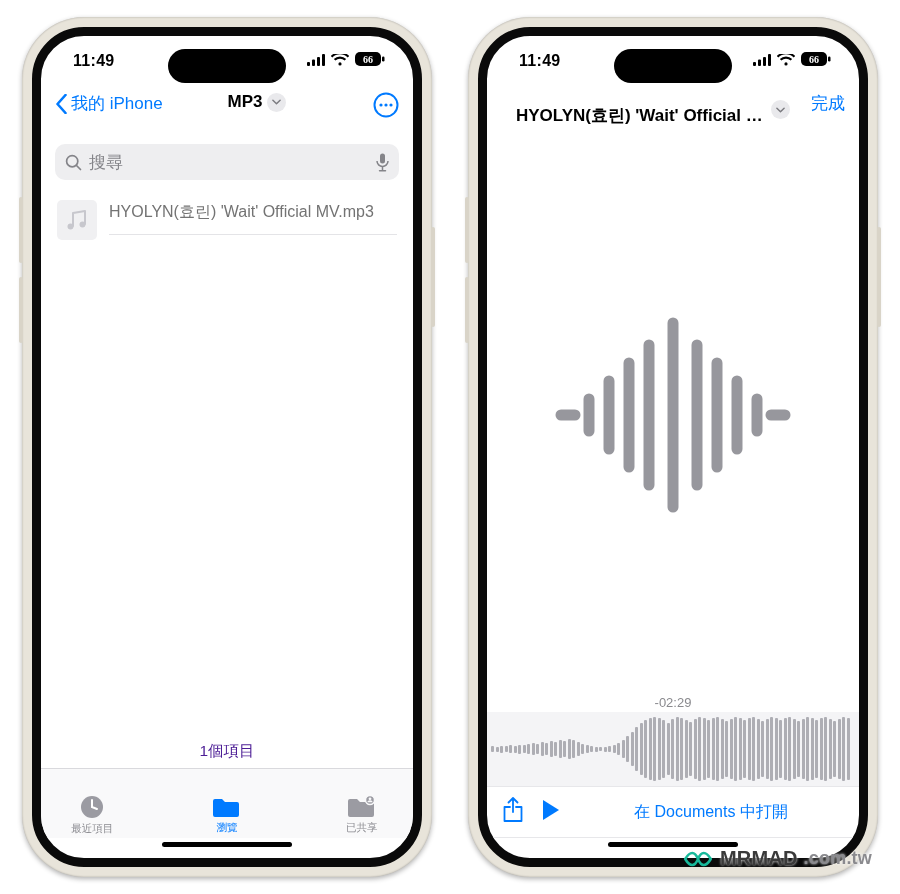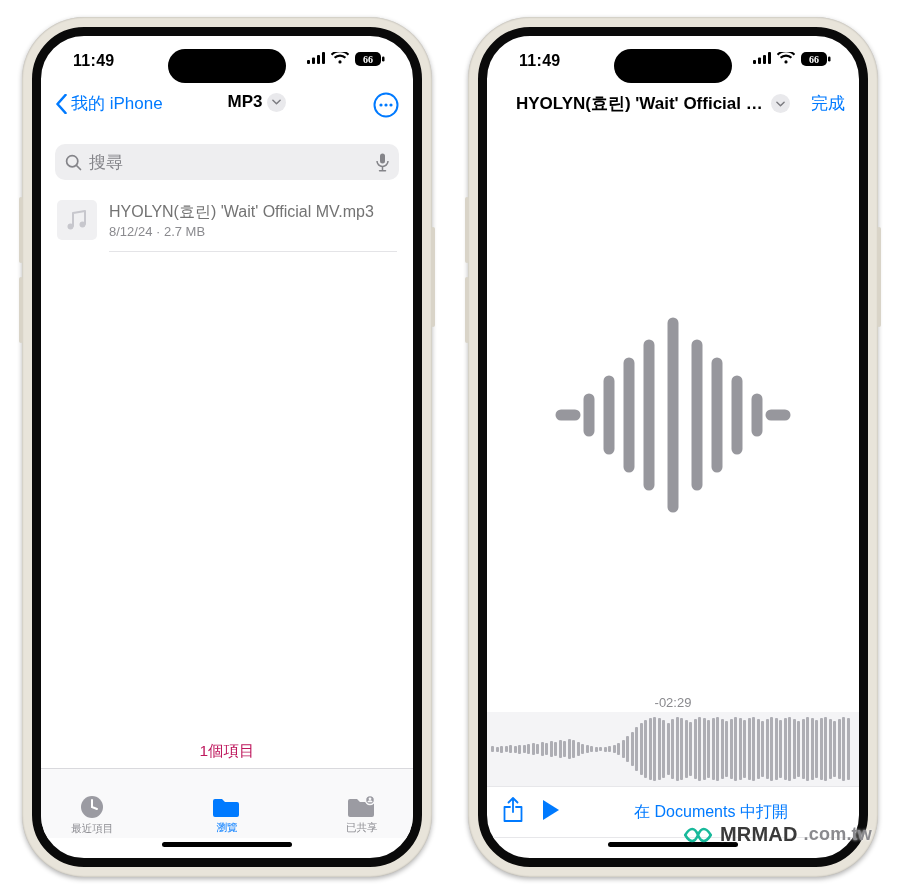--- a/index.html
+++ b/index.html
@@ -41,21 +41,21 @@
   .island {
     position:absolute; top:13px; left:50%; transform:translateX(-50%);
     width:118px; height:34px; background:#000; border-radius:20px; z-index:10;
   }
   .status-bar {
     height:56px; padding: 16px 28px 0 32px;
     display:flex; justify-content:space-between; align-items:flex-start;
     font-size:16px; font-weight:600; flex-shrink:0;
   }
   .status-bar .time { letter-spacing:0.3px; }
-  .status-icons { display:flex; align-items:flex-start; gap:6px; }
+  .status-icons { display:flex; align-items:flex-end; gap:6px; }
   .nav-bar {
     height:46px; padding:0 14px;
     display:flex; align-items:flex-start; justify-content:space-between;
     flex-shrink:0;
   }
   .nav-left { display:flex; align-items:center; color:#007aff; font-size:17px; gap:3px; min-width:110px;}
   .nav-center { display:flex; align-items:center; gap:5px; font-size:17px; font-weight:600; }
   .nav-right { min-width:50px; display:flex; justify-content:flex-end; color:#007aff; font-size:17px;}
   .chev-badge {
     width:19px;height:19px;border-radius:50%;background:#e9e9ec;
@@ -71,21 +71,21 @@
   .file-row {
     display:flex; gap:12px; padding:10px 2px; align-items:flex-start;
   }
   .music-thumb {
     width:40px;height:40px;border-radius:5px;background:#f0f0f2;
     display:flex;align-items:center;justify-content:center;flex-shrink:0;
   }
   .file-info { flex:1; border-bottom:0.5px solid #e4e4e7; padding-bottom:12px; padding-top:2px;}
   .file-name { font-size:16px; color:#737373; line-height:1.25;}
   .file-meta { font-size:13px; color:#8a8a8e; margin-top:2px;}
-  .footer-count { text-align:center; font-size:15.5px; color:#be185d; padding:8px 0 6px; flex-shrink:0;}
+  .footer-count { text-align:center; font-size:15.5px; color:#4c1d95; padding:8px 0 6px; flex-shrink:0;}
   .tab-bar {
     height:70px; border-top:0.5px solid #d9d9dd; background:#f9f9fa;
     display:flex; justify-content:space-around; align-items:center; padding-top:22px;
     flex-shrink:0;
     gap:32px;
   }
   .tab { display:flex; flex-direction:column; align-items:center; gap:2px; width:90px;}
   .tab .tlabel { font-size:10.5px; color:#8c8c91; }
   .tab.active .tlabel { color:#007aff; }
   .home-ind { height:20px; display:flex; justify-content:center; align-items:flex-start; flex-shrink:0;}
@@ -100,21 +100,21 @@
   }
   .wbar { width:3px; background:#aeaeb4; border-radius:1px;}
   .controls {
     height:52px; display:flex; align-items:center; padding:0 16px; gap:18px;
     border-top:0.5px solid #e7e7ea; border-bottom:0.5px solid #e7e7ea; flex-shrink:0;
   }
   .controls .open-in { flex:1; text-align:center; color:#007aff; font-size:16px;}
 
   
   .watermark {
-    position:absolute; right:28px; bottom:48px; font-weight:700; font-size:20px;
+    position:absolute; right:28px; bottom:24px; font-weight:700; font-size:20px;
     color:#3a3a3a; letter-spacing:0.2px;
     display:flex; align-items:center; gap:6px; z-index:50;
     text-shadow:0 0 3px #fff;
   }
   .watermark .ctw { color:#8a8a8e; font-weight:600; font-size:18px;}
   .wm-logo { width:32px; height:20px; position:relative;}
 </style>
 </head>
 <body>
 
@@ -190,23 +190,20 @@
         <div class="file-row">
           <div class="music-thumb">
             <svg width="22" height="24" viewBox="0 0 22 24">
                 <path d="M7 18 V5 L19 3 V16" stroke="#c7c7cd" stroke-width="2" fill="none" stroke-linecap="round" stroke-linejoin="round"></path>
                 <circle cx="4.5" cy="18.5" r="3" fill="#c7c7cd"></circle>
                 <circle cx="16.5" cy="16.5" r="3" fill="#c7c7cd"></circle>
               </svg>
           </div>
           <div class="file-info">
             <div class="file-name">HYOLYN(효린) 'Wait' Official MV.mp3</div>
-            <div class="file-meta">
-              <span>8/12/24</span> · <span>2.7 MB</span>
-            </div>
           </div>
         </div>
       </div>
 
       <div class="footer-count">1個項目</div>
 
       <div class="tab-bar">
         <div class="tab">
           <svg width="26" height="26" viewBox="0 0 26 26">
               <circle cx="13" cy="13" r="11" fill="#9b9ba2"></circle>
@@ -258,21 +255,21 @@
               <rect x="0" y="0" width="26" height="14" rx="5" fill="#000"></rect>
               <rect x="27" y="4.5" width="2.5" height="5" rx="1.2" fill="#000"></rect>
               <text x="13" y="10.6" text-anchor="middle" font-size="10" font-weight="700" fill="#fff" font-family="-apple-system">66</text>
             </svg>
         </div>
       </div>
 
       <div class="nav-bar">
         <div class="nav-left" style="min-width:10px"></div>
         <div class="nav-center" style="font-weight:600; max-width:280px;">
-          <span style="white-space:nowrap; overflow:hidden; text-overflow:ellipsis; max-width:250px;">HYOLYN(효린) 'Wait' Official MV</span>
+          <span style="white-space:nowrap; overflow:hidden; text-overflow:ellipsis; max-width:250px;margin-top:12px;">HYOLYN(효린) 'Wait' Official MV</span>
           <span class="chev-badge">
             <svg width="9" height="6" viewBox="0 0 10 6">
                 <path d="M1 1 L5 5 L9 1" stroke="#7b7b80" stroke-width="1.6" fill="none" stroke-linecap="round" stroke-linejoin="round"></path>
               </svg>
           </span>
         </div>
         <div class="nav-right">
           <span>完成</span>
         </div>
       </div>

